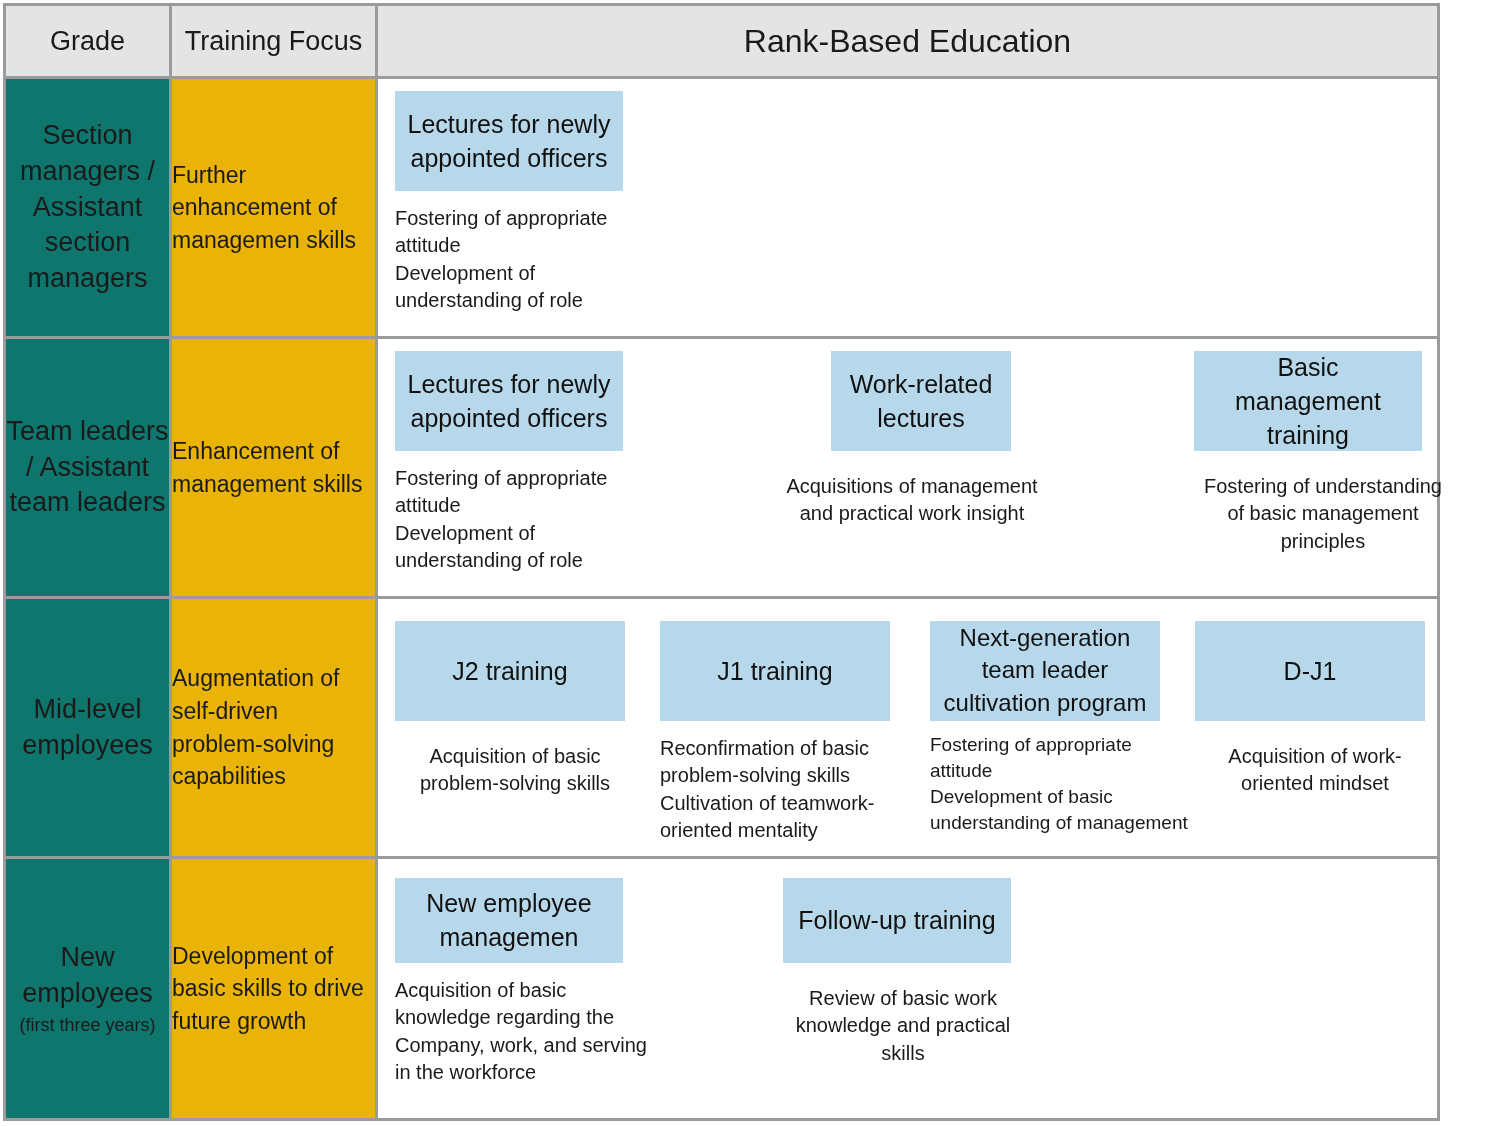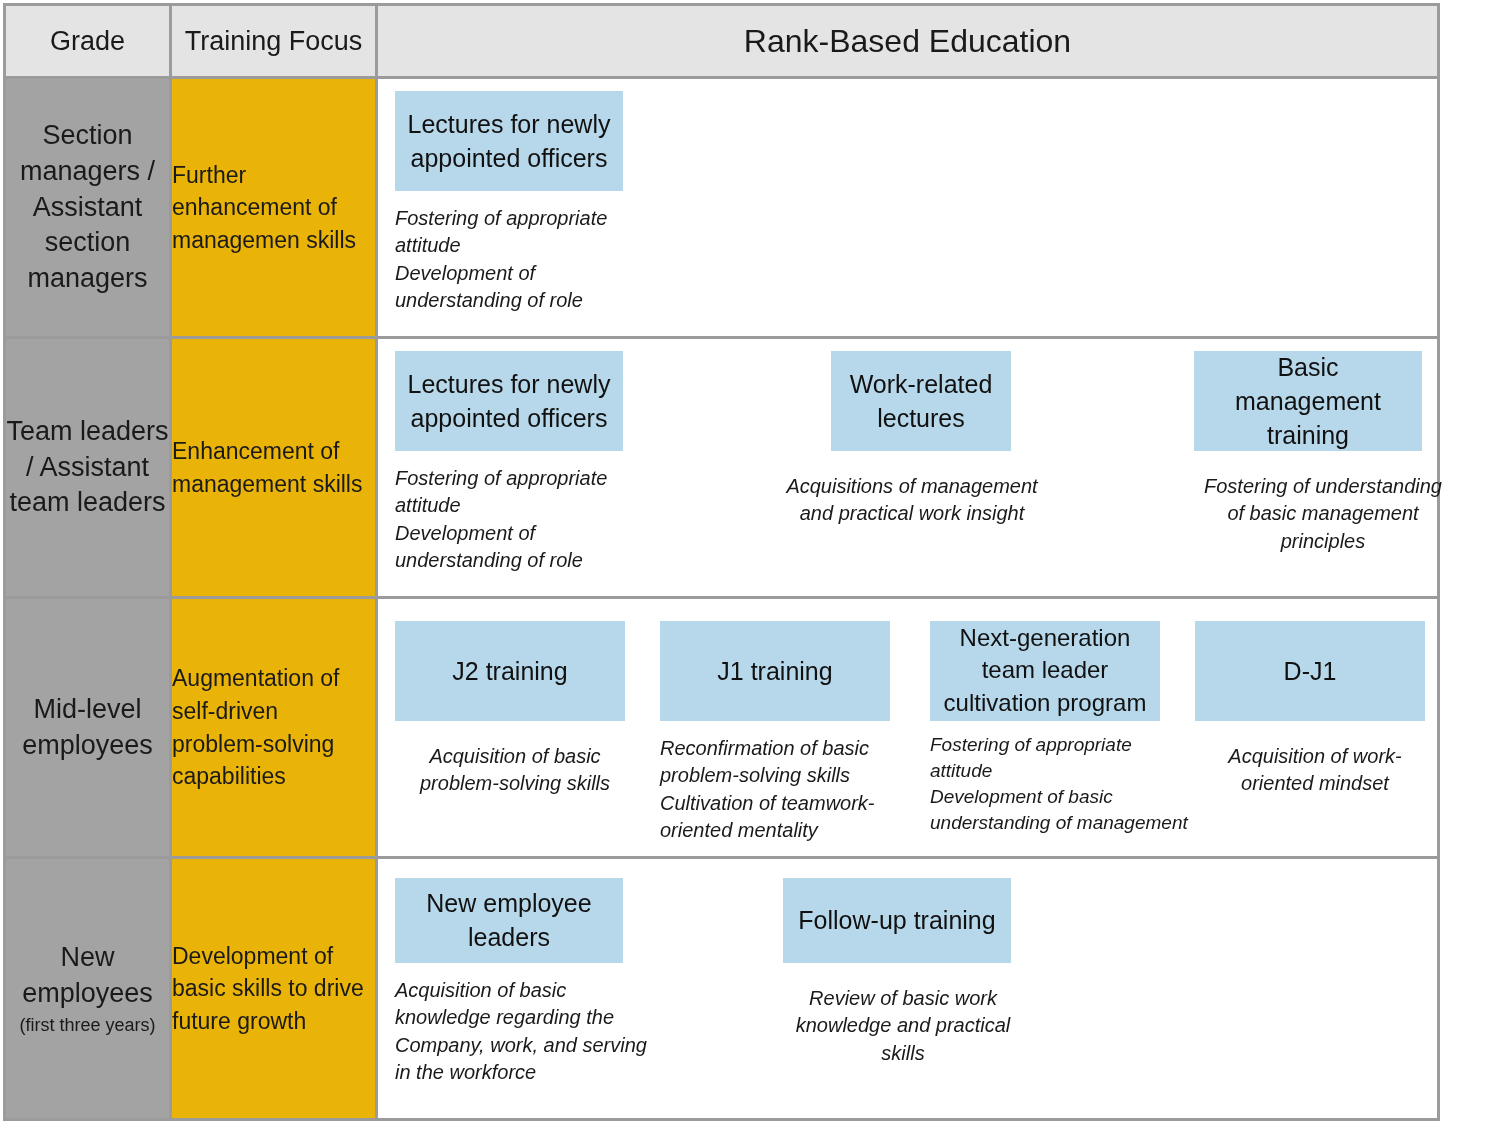--- a/index.html
+++ b/index.html
@@ -46,21 +46,21 @@
     background: #e4e4e4;
     height: 70px;
     text-align: center;
     font-size: 27px;
     color: #1a1a1a;
   }
   .hdr-edu { font-size: 32px; }
 
   
   .grade-cell {
-    background: #a3a3a3;
+    background: #0f766e;
     text-align: center;
     font-size: 27px;
     line-height: 1.33;
     color: #1a1a1a;
     padding: 4px 6px;
   }
   .grade-sub {
     display: block;
     font-size: 18px;
     line-height: 1.3;
@@ -106,21 +106,20 @@
     padding: 4px 8px;
   }
   .chip.small { font-size: 24px; }
   .caption {
     font-size: 20px;
     line-height: 1.38;
     color: #1a1a1a;
     margin-top: 14px;
     text-align: left;
     white-space: pre-line;
-    font-style: italic;
   }
   .caption.tight { font-size: 19px; margin-top: 11px; }
   .caption.gap   { margin-top: 22px; text-align: center; }
 </style>
 </head>
 <body>
 
 <div id="sheet">
 
   <table class="tbl">
@@ -203,21 +202,21 @@
 
       <tr style="height:262px;">
         <td class="grade-cell">
           <span>New employees</span>
           <span class="grade-sub">(first three years)</span>
         </td>
         <td class="focus-cell">Development of basic skills to drive future growth</td>
         <td class="edu-cell">
           <div class="edu-inner" style="height:256px;">
             <div class="item" style="left:17px; top:17px; width:228px;">
-              <div class="chip" style="height:85px;">New employee leaders</div>
+              <div class="chip" style="height:85px;">New employee managemen</div>
               <div class="caption" style="width:258px;">Acquisition of basic knowledge regarding the Company, work, and serving in the workforce</div>
             </div>
             <div class="item" style="left:405px; top:17px; width:228px;">
               <div class="chip" style="height:85px;">Follow-up training</div>
               <div class="caption gap" style="width:240px;">Review of basic work knowledge and practical skills</div>
             </div>
           </div>
         </td>
       </tr>
 

